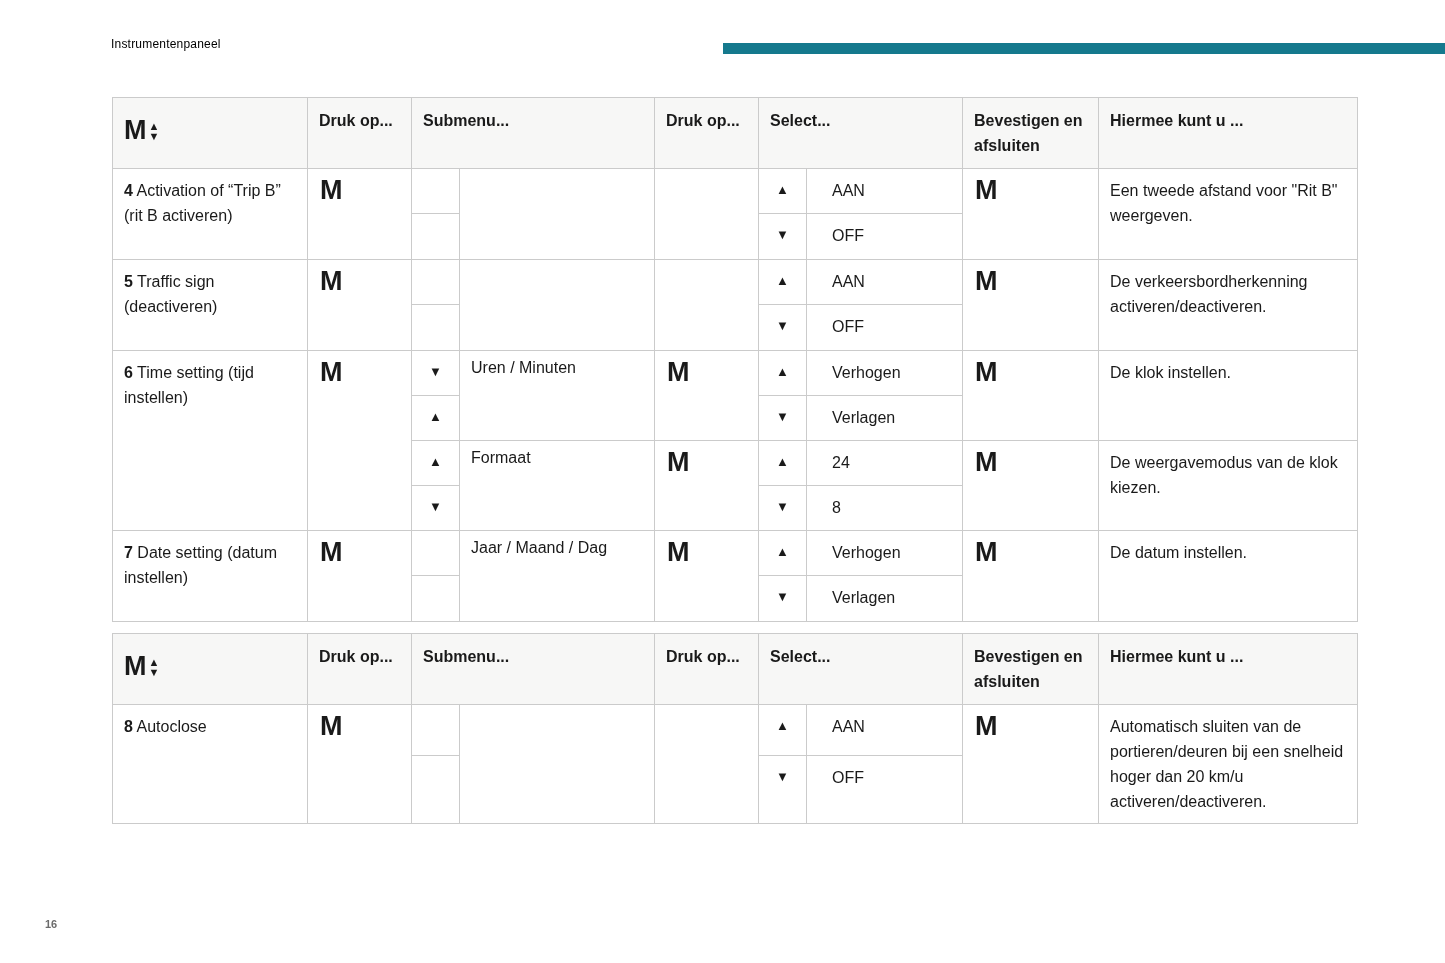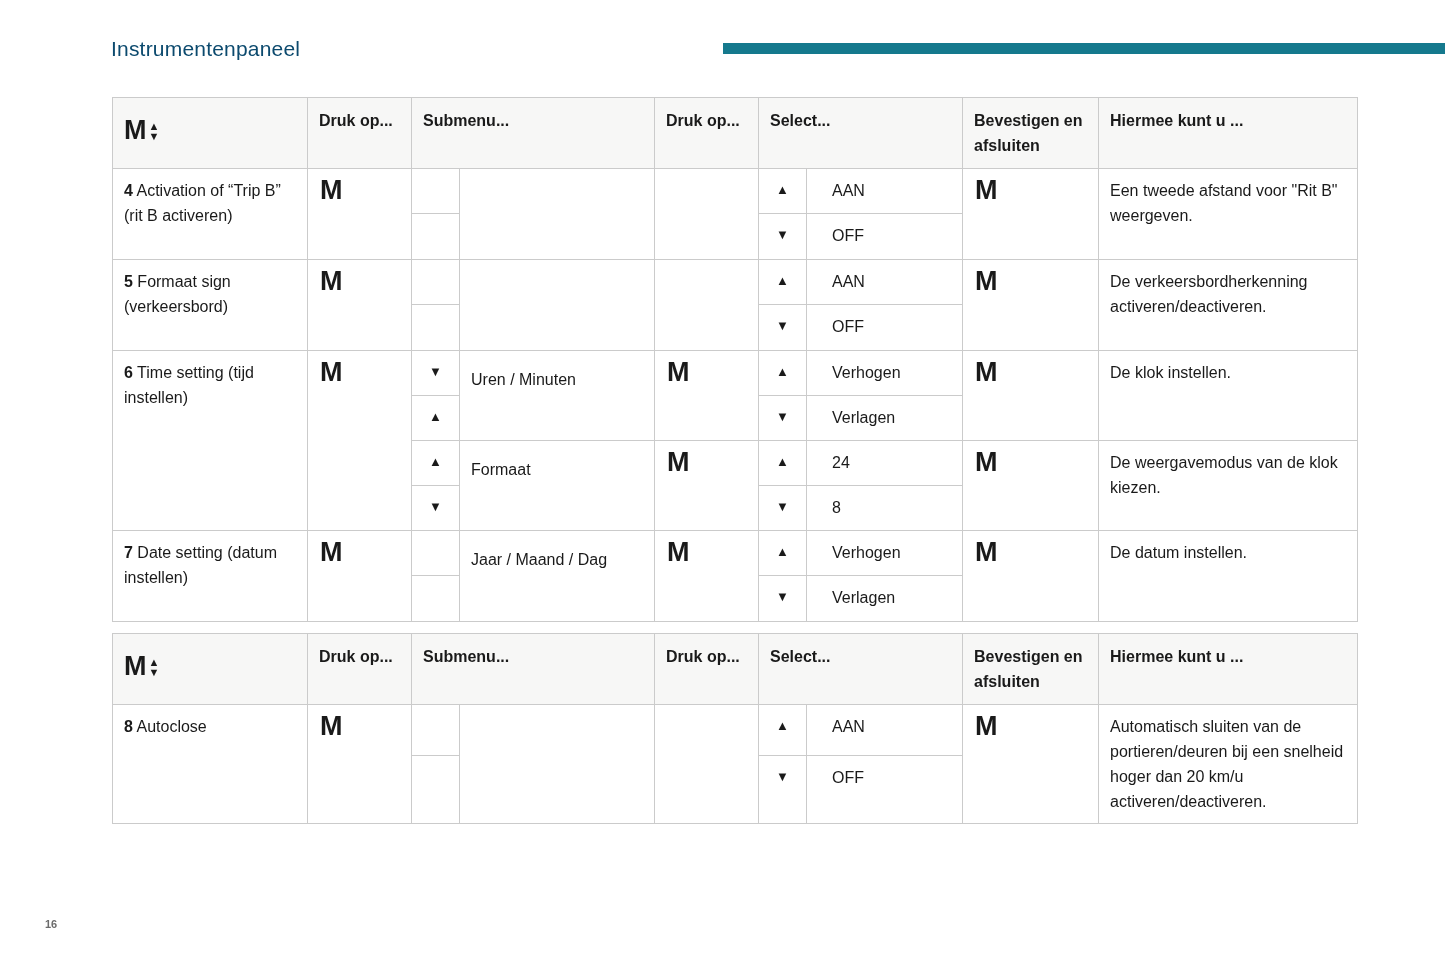--- a/index.html
+++ b/index.html
@@ -4,21 +4,21 @@
 <style>
   * { margin:0; padding:0; box-sizing:border-box; }
   html,body { background:#ffffff; }
   body {
     width:1445px; height:963px; position:relative; overflow:hidden;
     font-family:"Liberation Sans","DejaVu Sans",sans-serif;
     color:#1a1a1a;
   }
   .page-title {
     position:absolute; left:111px; top:37px;
-    font-size:21px; color:#0c4a6e; letter-spacing:0.2px;
+    font-size:12px; color:#000000; letter-spacing:0.2px;
   }
   .accent-bar {
     position:absolute; left:723px; top:43px; width:722px; height:11px;
     background:#15798d;
   }
   .menu-table {
     position:absolute; left:112px;
     border-collapse:collapse; table-layout:fixed; width:1245px;
   }
   .t1 { top:97px; }
@@ -32,21 +32,21 @@
     height:69px;
   }
   .menu-sym { display:flex; align-items:center; margin-top:9px; }
   .menu-m { font-size:27px; font-weight:bold; line-height:27px; }
   .menu-arrows { display:flex; flex-direction:column; font-size:11px; line-height:10px; margin-left:2px; }
   td.title { padding:9px 11px; }
   td.title b { font-weight:bold; }
   td.mcell { font-size:27px; font-weight:bold; padding:8px 0 0 12px; line-height:27px; }
   td.arrow { text-align:center; font-size:13px; padding-top:13px; line-height:16px; }
   td.opt { padding:9px 25px; }
-  td.sub { padding:16px 11px; }
+  td.sub { padding:4px 11px; }
   td.purpose { padding:9px 11px; }
   tr.h45 td { height:45px; }
   tr.h46 td { height:46px; }
   tr.h62 td { height:62px; }
   .page-number {
     position:absolute; left:45px; top:918px;
     font-size:11px; font-weight:bold; color:#6b6b6b;
   }
 </style>
 </head>
@@ -97,21 +97,21 @@
     <td class="mcell" rowspan="2">M</td>
     <td class="purpose" rowspan="2">Een tweede afstand voor "Rit B" weergeven.</td>
   </tr>
   <tr class="h46">
     <td class="arrow"></td>
     <td class="arrow">▼</td>
     <td class="opt">OFF</td>
   </tr>
 
   <tr class="h45">
-    <td class="title" rowspan="2"><b>5</b> <span>Formaat sign (verkeersbord)</span></td>
+    <td class="title" rowspan="2"><b>5</b> <span>Traffic sign (deactiveren)</span></td>
     <td class="mcell" rowspan="2">M</td>
     <td class="arrow"></td>
     <td class="sub" rowspan="2"></td>
     <td class="mcell" rowspan="2"></td>
     <td class="arrow">▲</td>
     <td class="opt">AAN</td>
     <td class="mcell" rowspan="2">M</td>
     <td class="purpose" rowspan="2">De verkeersbordherkenning activeren/deactiveren.</td>
   </tr>
   <tr class="h46">

